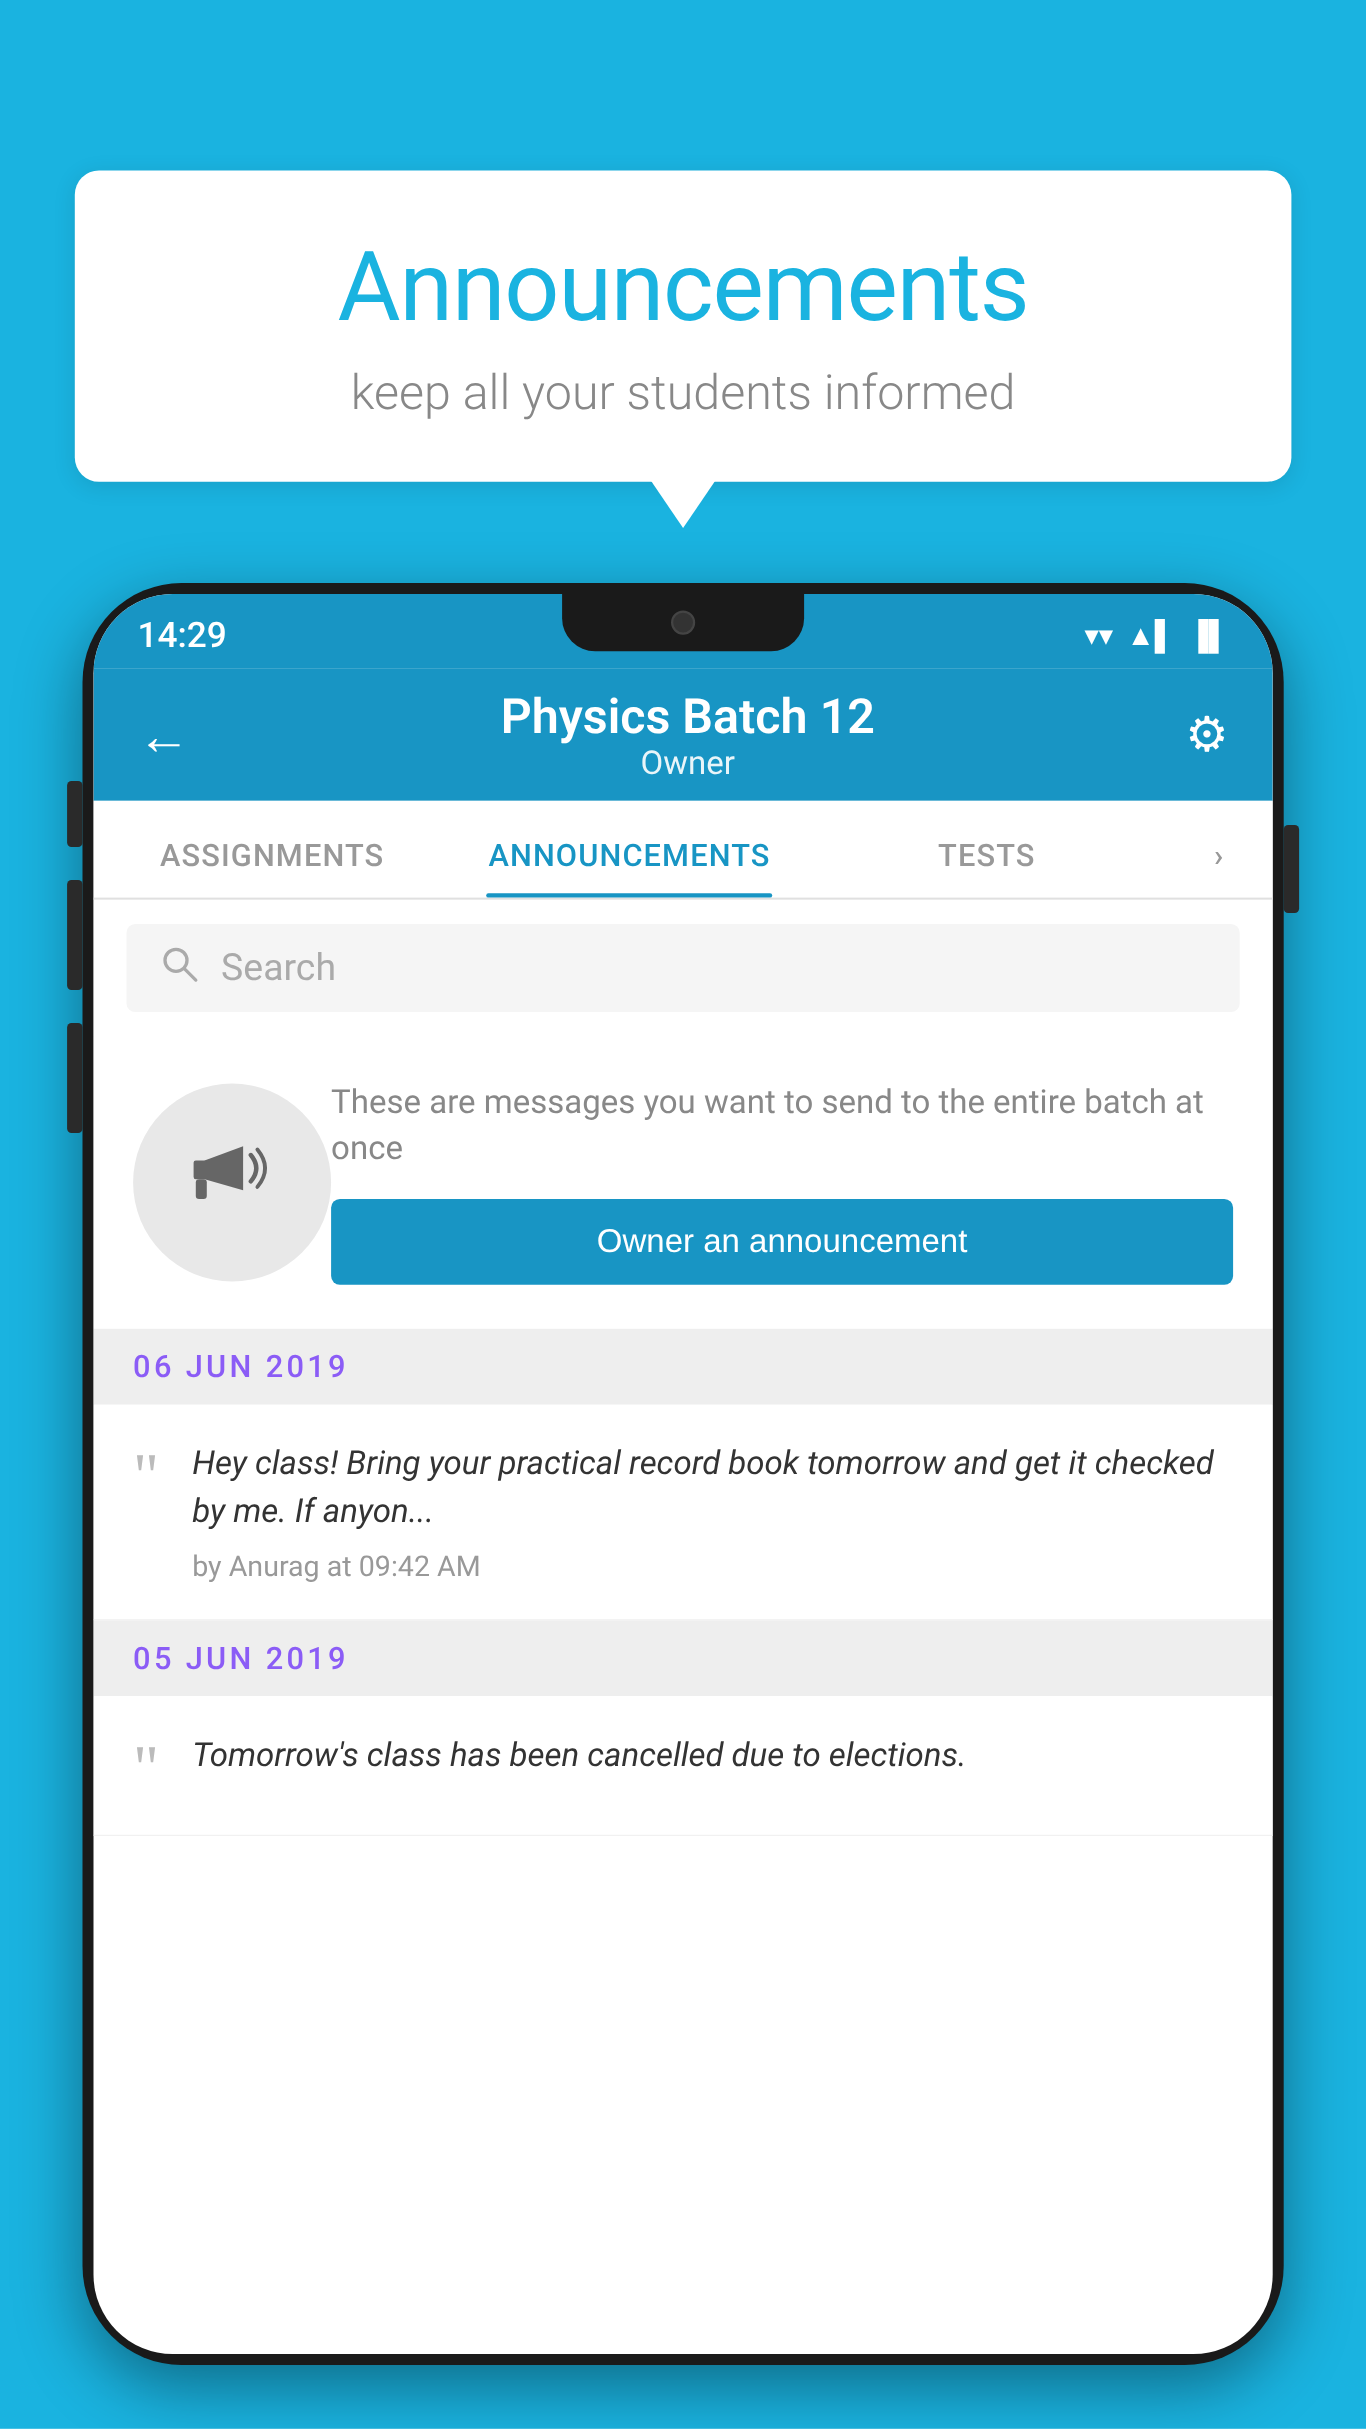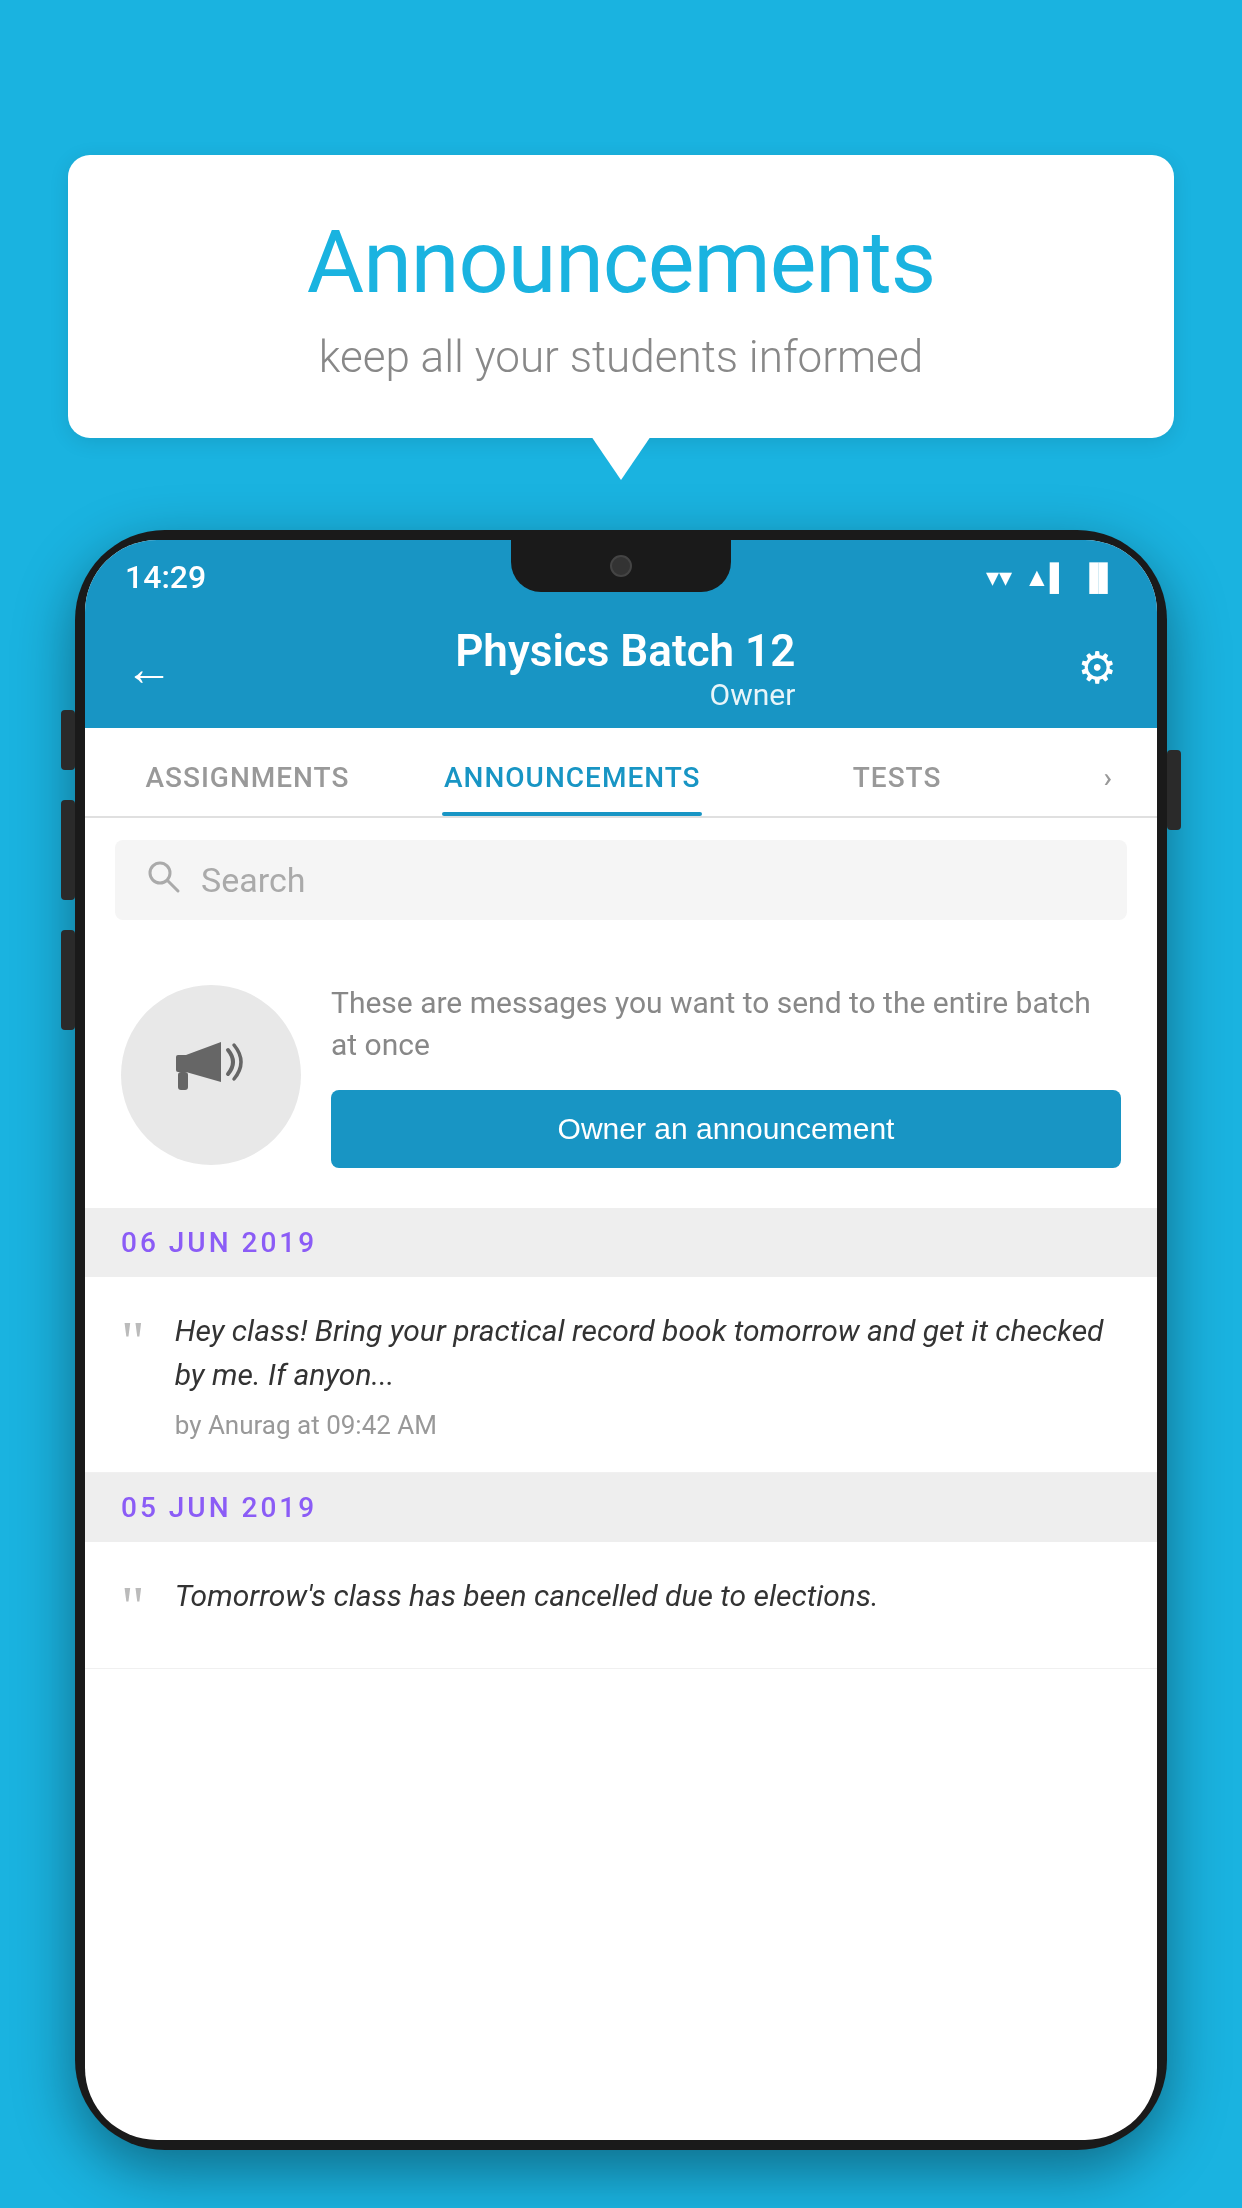--- a/index.html
+++ b/index.html
@@ -140,21 +140,21 @@
       padding: 0 40px;
     }
 
     .back-arrow {
       color: white;
       font-size: 48px;
       cursor: pointer;
     }
 
     .header-center {
-      text-align: right;
+      text-align: center;
     }
 
     .header-title {
       color: white;
       font-size: 44px;
       font-weight: 600;
     }
 
     .header-subtitle {
       color: rgba(255,255,255,0.9);
@@ -228,21 +228,20 @@
       color: #aaaaaa;
       font-size: 34px;
     }
 
     
     .promo-card {
       background: white;
       padding: 40px 36px;
       display: flex;
       align-items: center;
-      gap: 30px;
     }
 
     .promo-icon-circle {
       width: 180px;
       height: 180px;
       background: #e8e8e8;
       border-radius: 50%;
       display: flex;
       align-items: center;
       justify-content: center;

